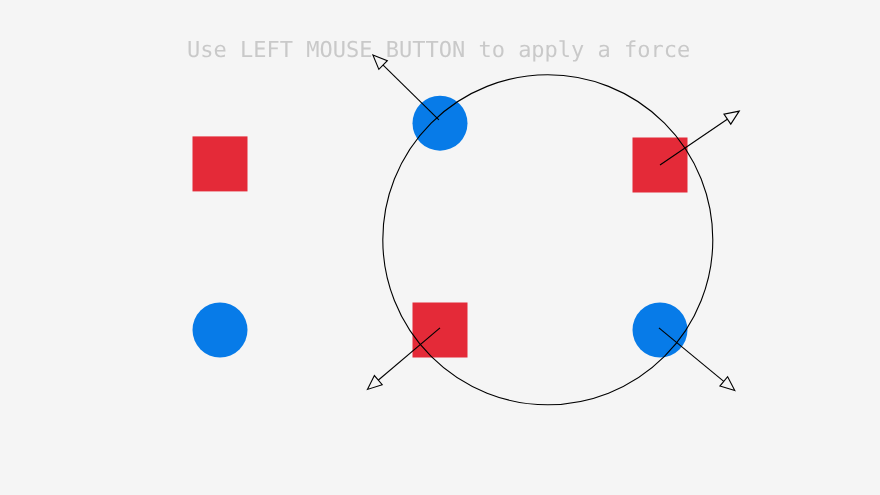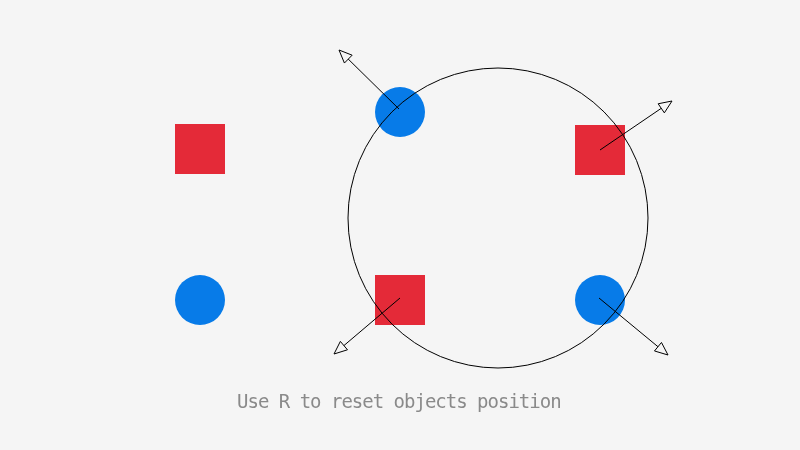--- a/index.html
+++ b/index.html
@@ -54,14 +54,14 @@
       <circle cx="498" cy="218" r="150" fill="none" stroke="#000000" stroke-width="1"></circle>
       <line x1="399" y1="109" x2="341.13907103943177" y2="52.103419855441224" stroke="#000000" stroke-width="1"></line>
       <polygon points="339,50 352.1255775725132,55.19318913462042 344.41303810256204,63.036449612536835" fill="#F5F5F5" stroke="#000000" stroke-width="1"></polygon>
       <line x1="600" y1="150" x2="669.5198613601174" y2="102.68787212992012" stroke="#000000" stroke-width="1"></line>
       <polygon points="672,101 664.3471647986954,112.86103340277205 658.1583003223217,103.76719172320239" fill="#F5F5F5" stroke="#000000" stroke-width="1"></polygon>
       <line x1="400" y1="298" x2="336.2875274061184" y2="352.0590676554147" stroke="#000000" stroke-width="1"></line>
       <polygon points="334,354 340.35424279477326,341.3954929289134 347.4709947249193,349.7830934180141" fill="#F5F5F5" stroke="#000000" stroke-width="1"></polygon>
       <line x1="599" y1="298" x2="665.6871147451187" y2="353.0893556590111" stroke="#000000" stroke-width="1"></line>
       <polygon points="668,355 654.4746492703682,350.9608308229972 661.4803451873274,342.48025155509924" fill="#F5F5F5" stroke="#000000" stroke-width="1"></polygon>
     </svg>
-  <div class="instruction" id="instruction-bottom" style="color: rgb(138, 138, 138);">Use R to reset objects position</div>
+  <div class="instruction" id="instruction-top" style="color: rgb(201, 201, 201);">Use LEFT MOUSE BUTTON to apply a force</div>
 </div>
 
 </body></html>

